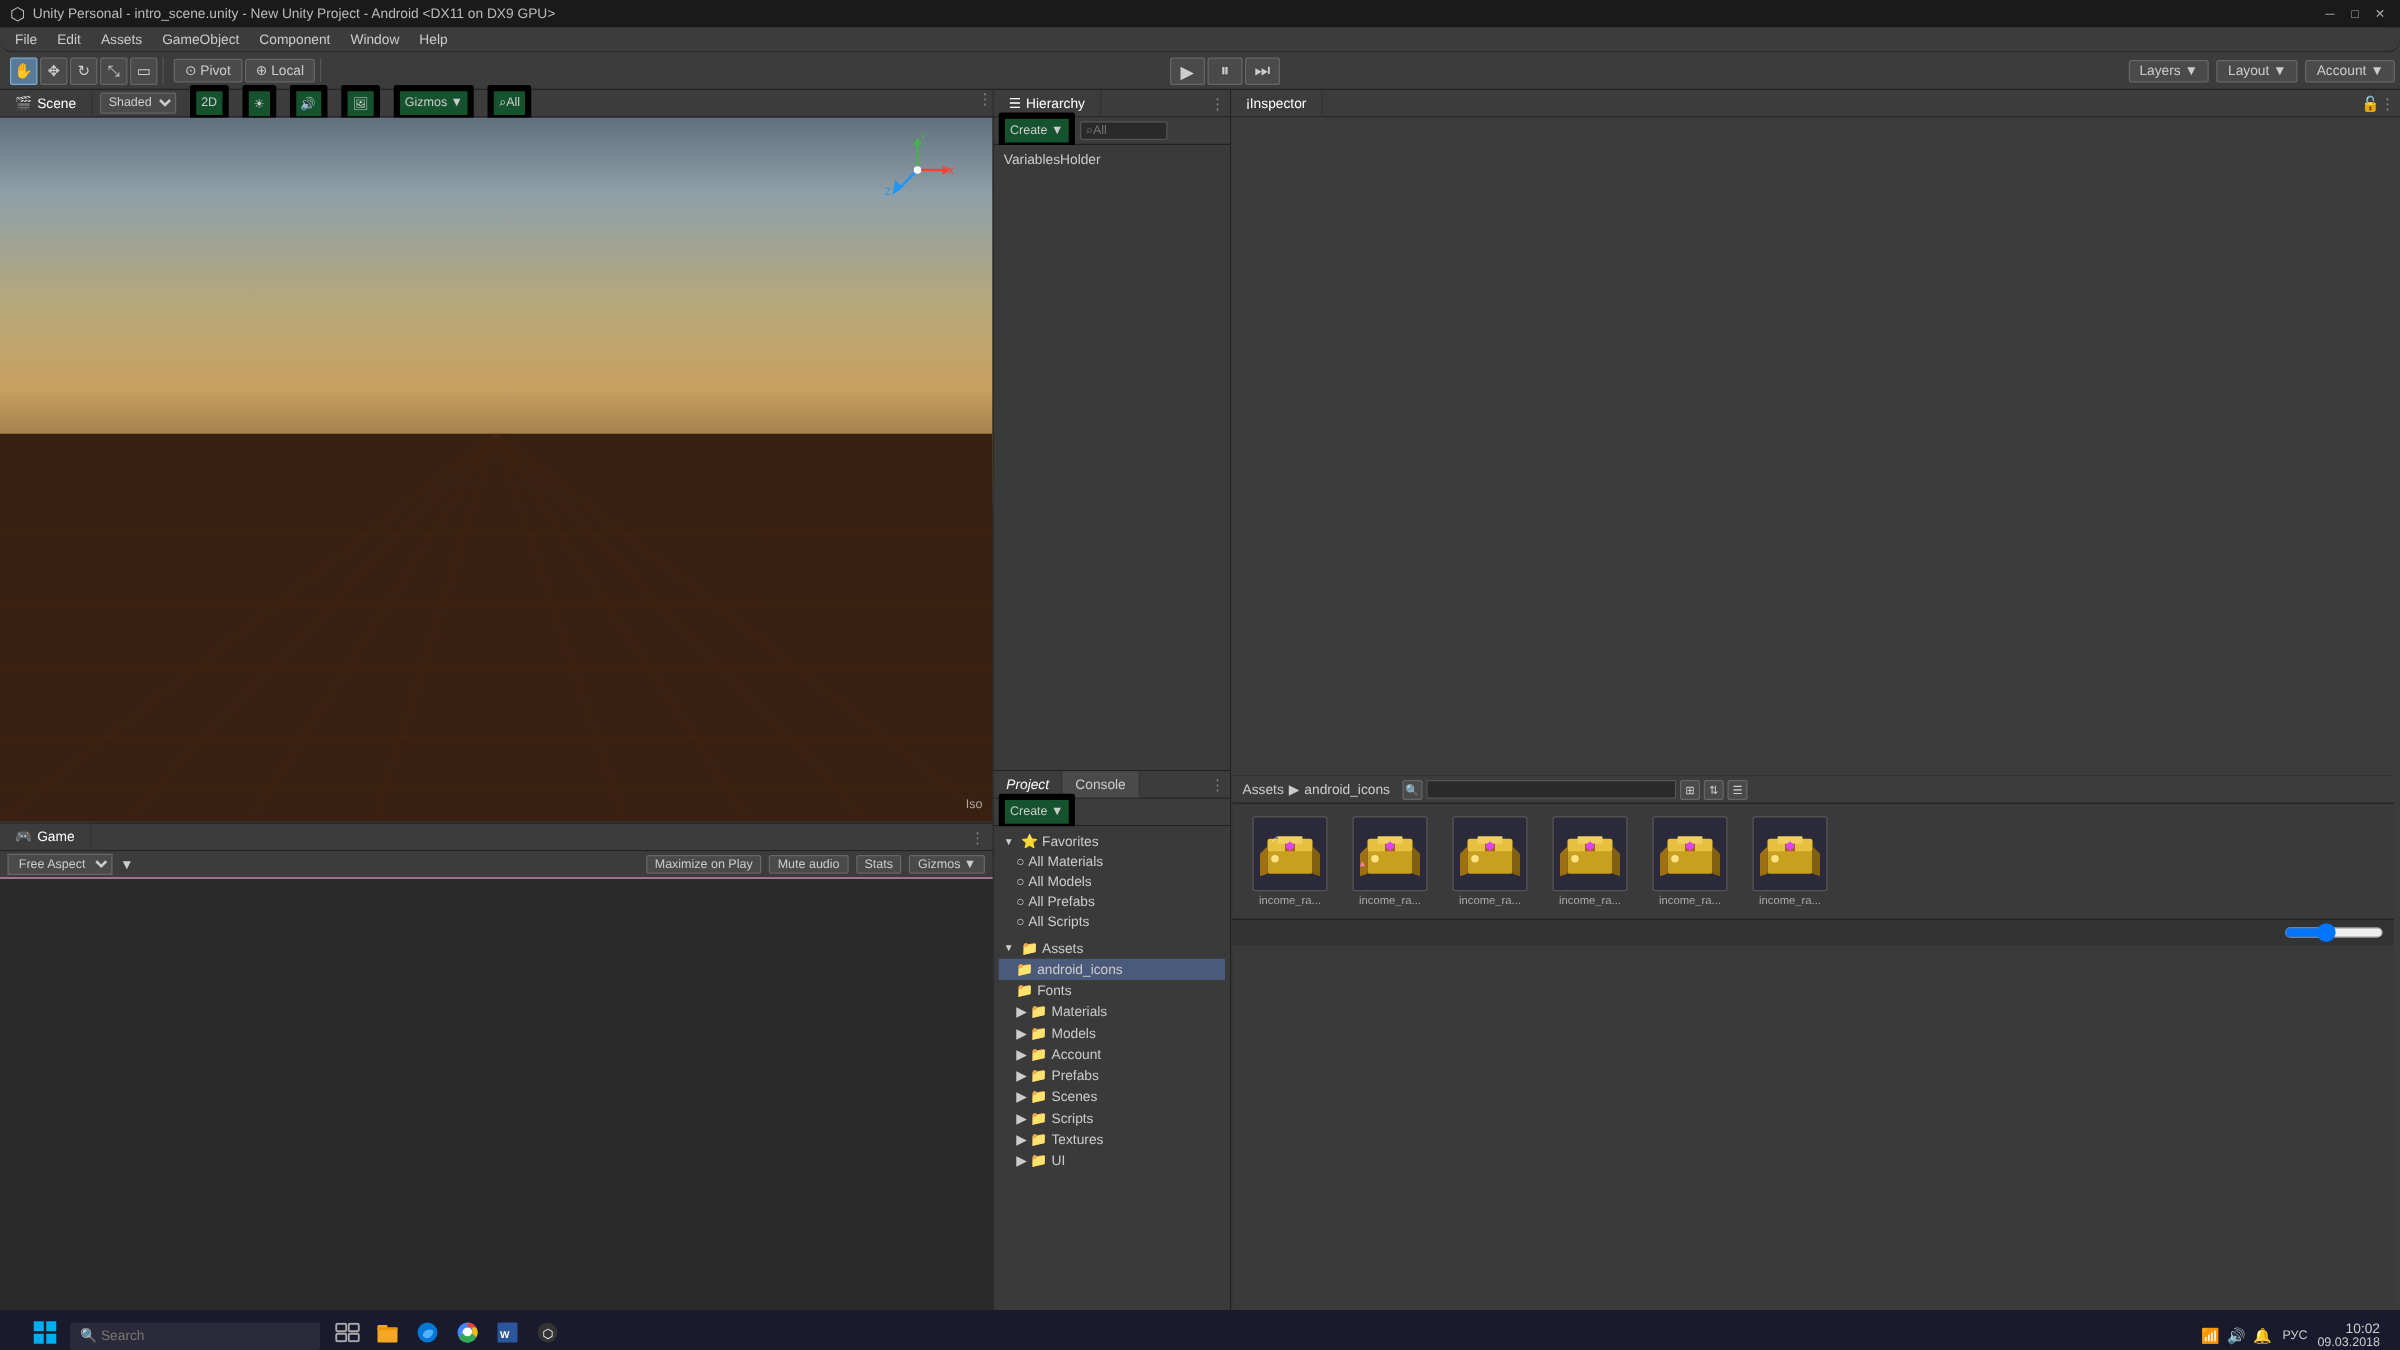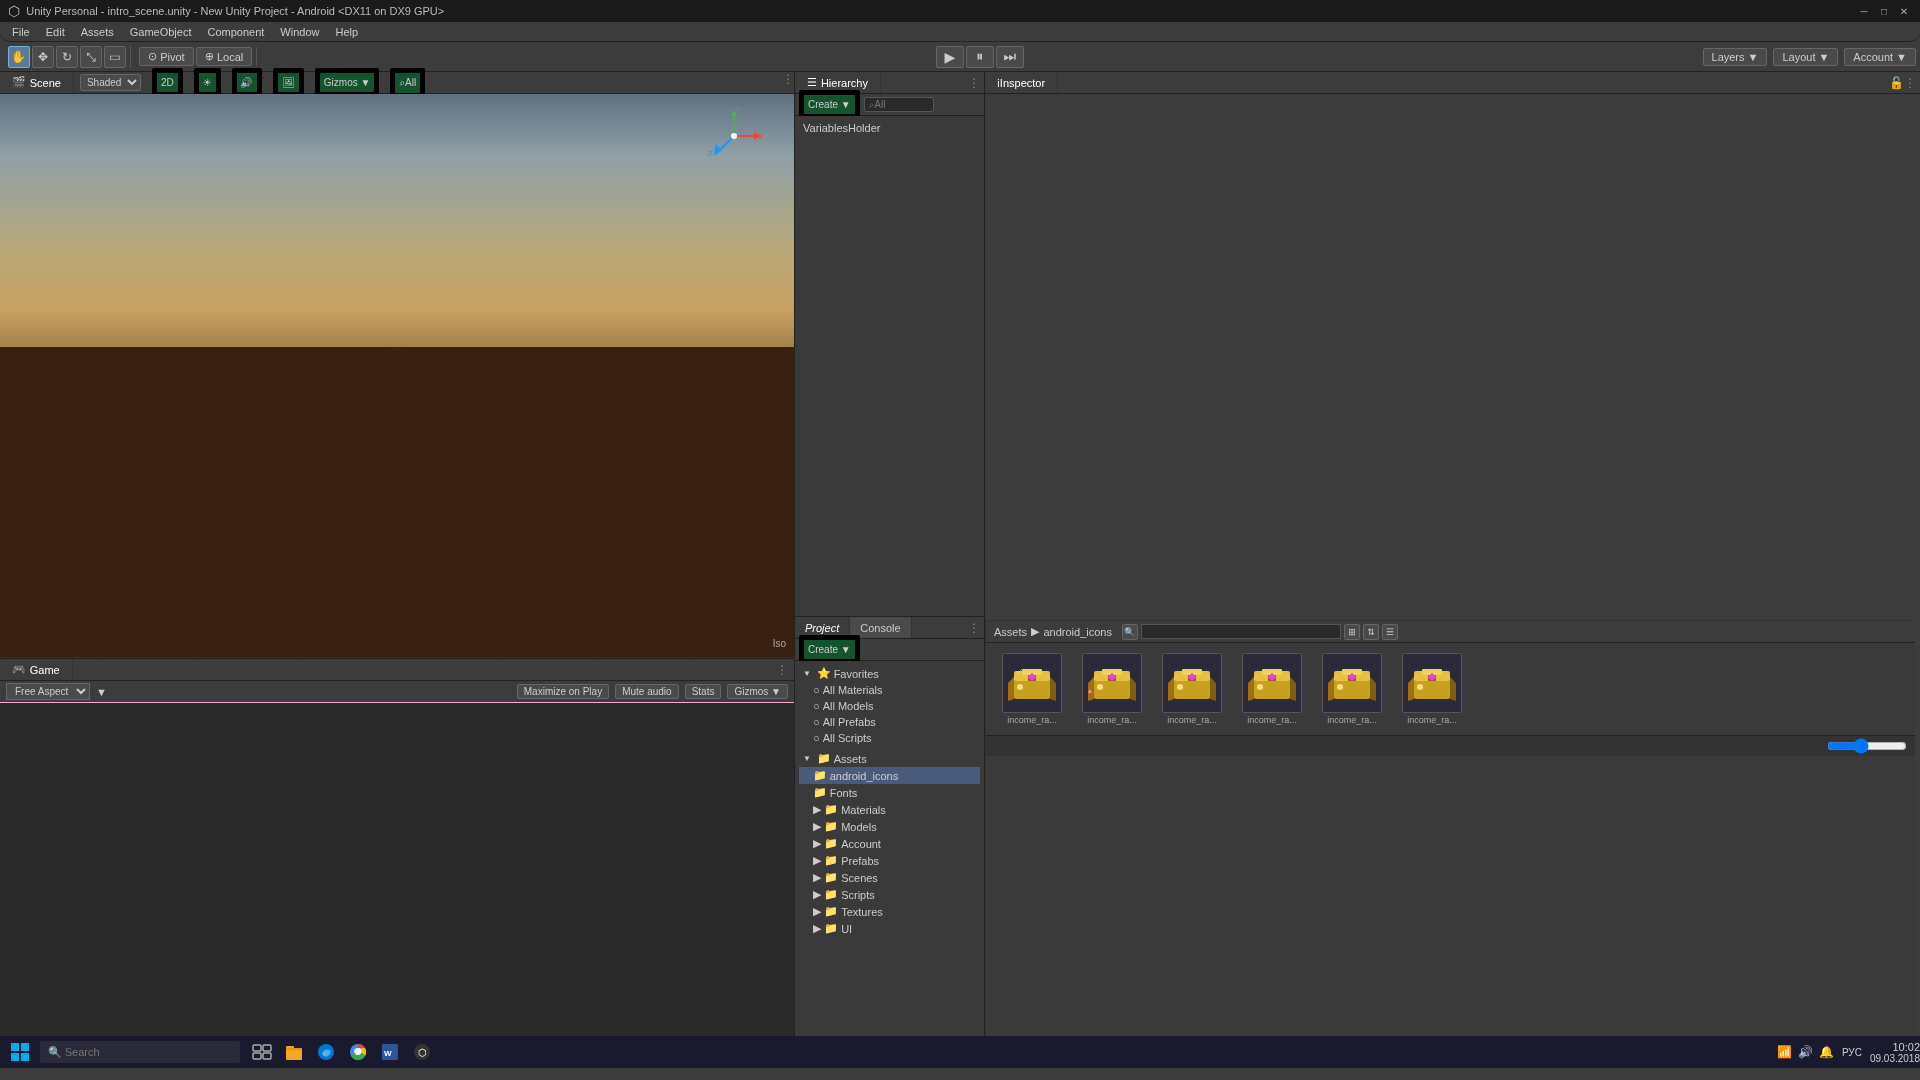--- a/index.html
+++ b/index.html
@@ -89,21 +89,21 @@
     .assets-header { height: 22px; background: #3c3c3c; display: flex; align-items: center; padding: 0 8px; border-bottom: 1px solid #222; font-size: 11px; color: #ccc; gap: 6px; }
     .assets-breadcrumb { display: flex; align-items: center; gap: 4px; color: #ccc; font-size: 11px; }
     .assets-search { flex: 1; background: #2a2a2a; border: 1px solid #555; color: #ccc; padding: 1px 4px; font-size: 10px; }
     .assets-grid { display: flex; flex-wrap: wrap; gap: 8px; padding: 10px; overflow-y: auto; }
     .asset-item { display: flex; flex-direction: column; align-items: center; width: 72px; cursor: pointer; }
     .asset-thumb { width: 60px; height: 60px; background: #2a2a3a; border: 1px solid #555; border-radius: 2px; display: flex; align-items: center; justify-content: center; overflow: hidden; }
     .asset-thumb svg { width: 52px; height: 52px; }
     .asset-label { font-size: 9px; color: #aaa; text-align: center; margin-top: 2px; max-width: 72px; overflow: hidden; text-overflow: ellipsis; white-space: nowrap; }
 
     
-    #taskbar { position: absolute; bottom: 12px; left: 0; right: 0; height: 32px; background: #1a1a2e; display: flex; align-items: center; padding: 0 0; }
+    #taskbar { position: absolute; bottom: 0; left: 0; right: 0; height: 32px; background: #1a1a2e; display: flex; align-items: flex-end; padding: 0 16px; }
     .taskbar-start { width: 40px; height: 28px; display: flex; align-items: center; justify-content: center; }
     .taskbar-search { width: 200px; height: 22px; background: #2a2a3a; border: none; color: #ccc; padding: 0 8px; font-size: 11px; border-radius: 2px; }
     .taskbar-apps { display: flex; gap: 4px; margin-left: 8px; align-items: center; }
     .taskbar-app { width: 28px; height: 28px; display: flex; align-items: center; justify-content: center; cursor: pointer; border-radius: 2px; }
     .taskbar-right { margin-left: auto; display: flex; align-items: center; gap: 8px; color: #ccc; font-size: 11px; }
     .taskbar-time { text-align: right; }
     .taskbar-icons { display: flex; align-items: center; gap: 6px; }
 
     
     .panel-lock { margin-left: auto; color: #888; font-size: 12px; cursor: pointer; }

